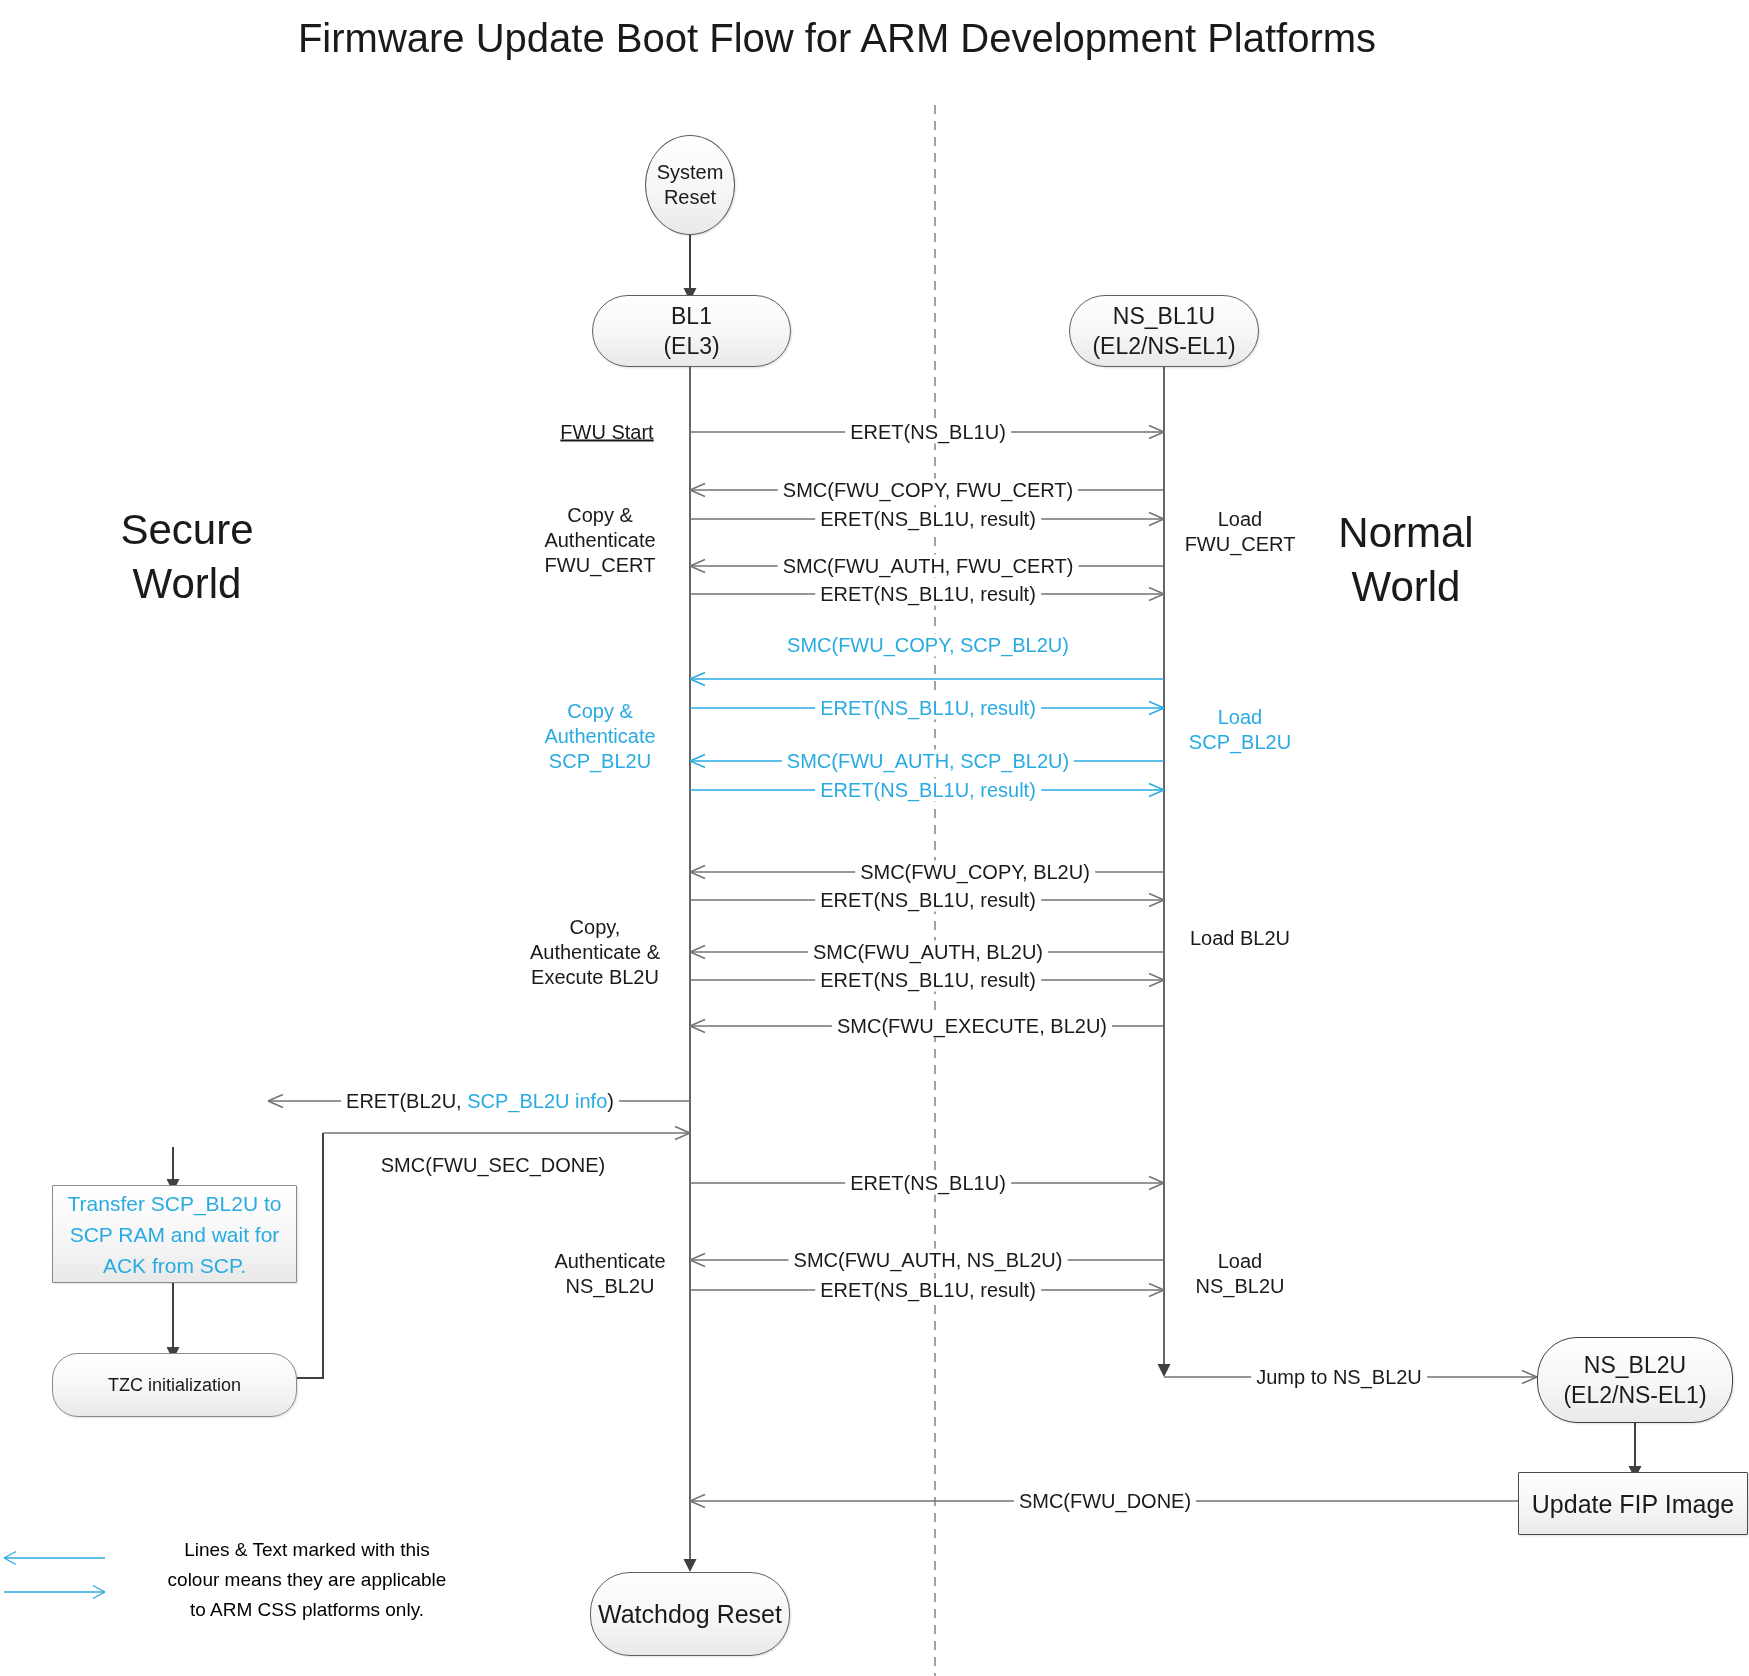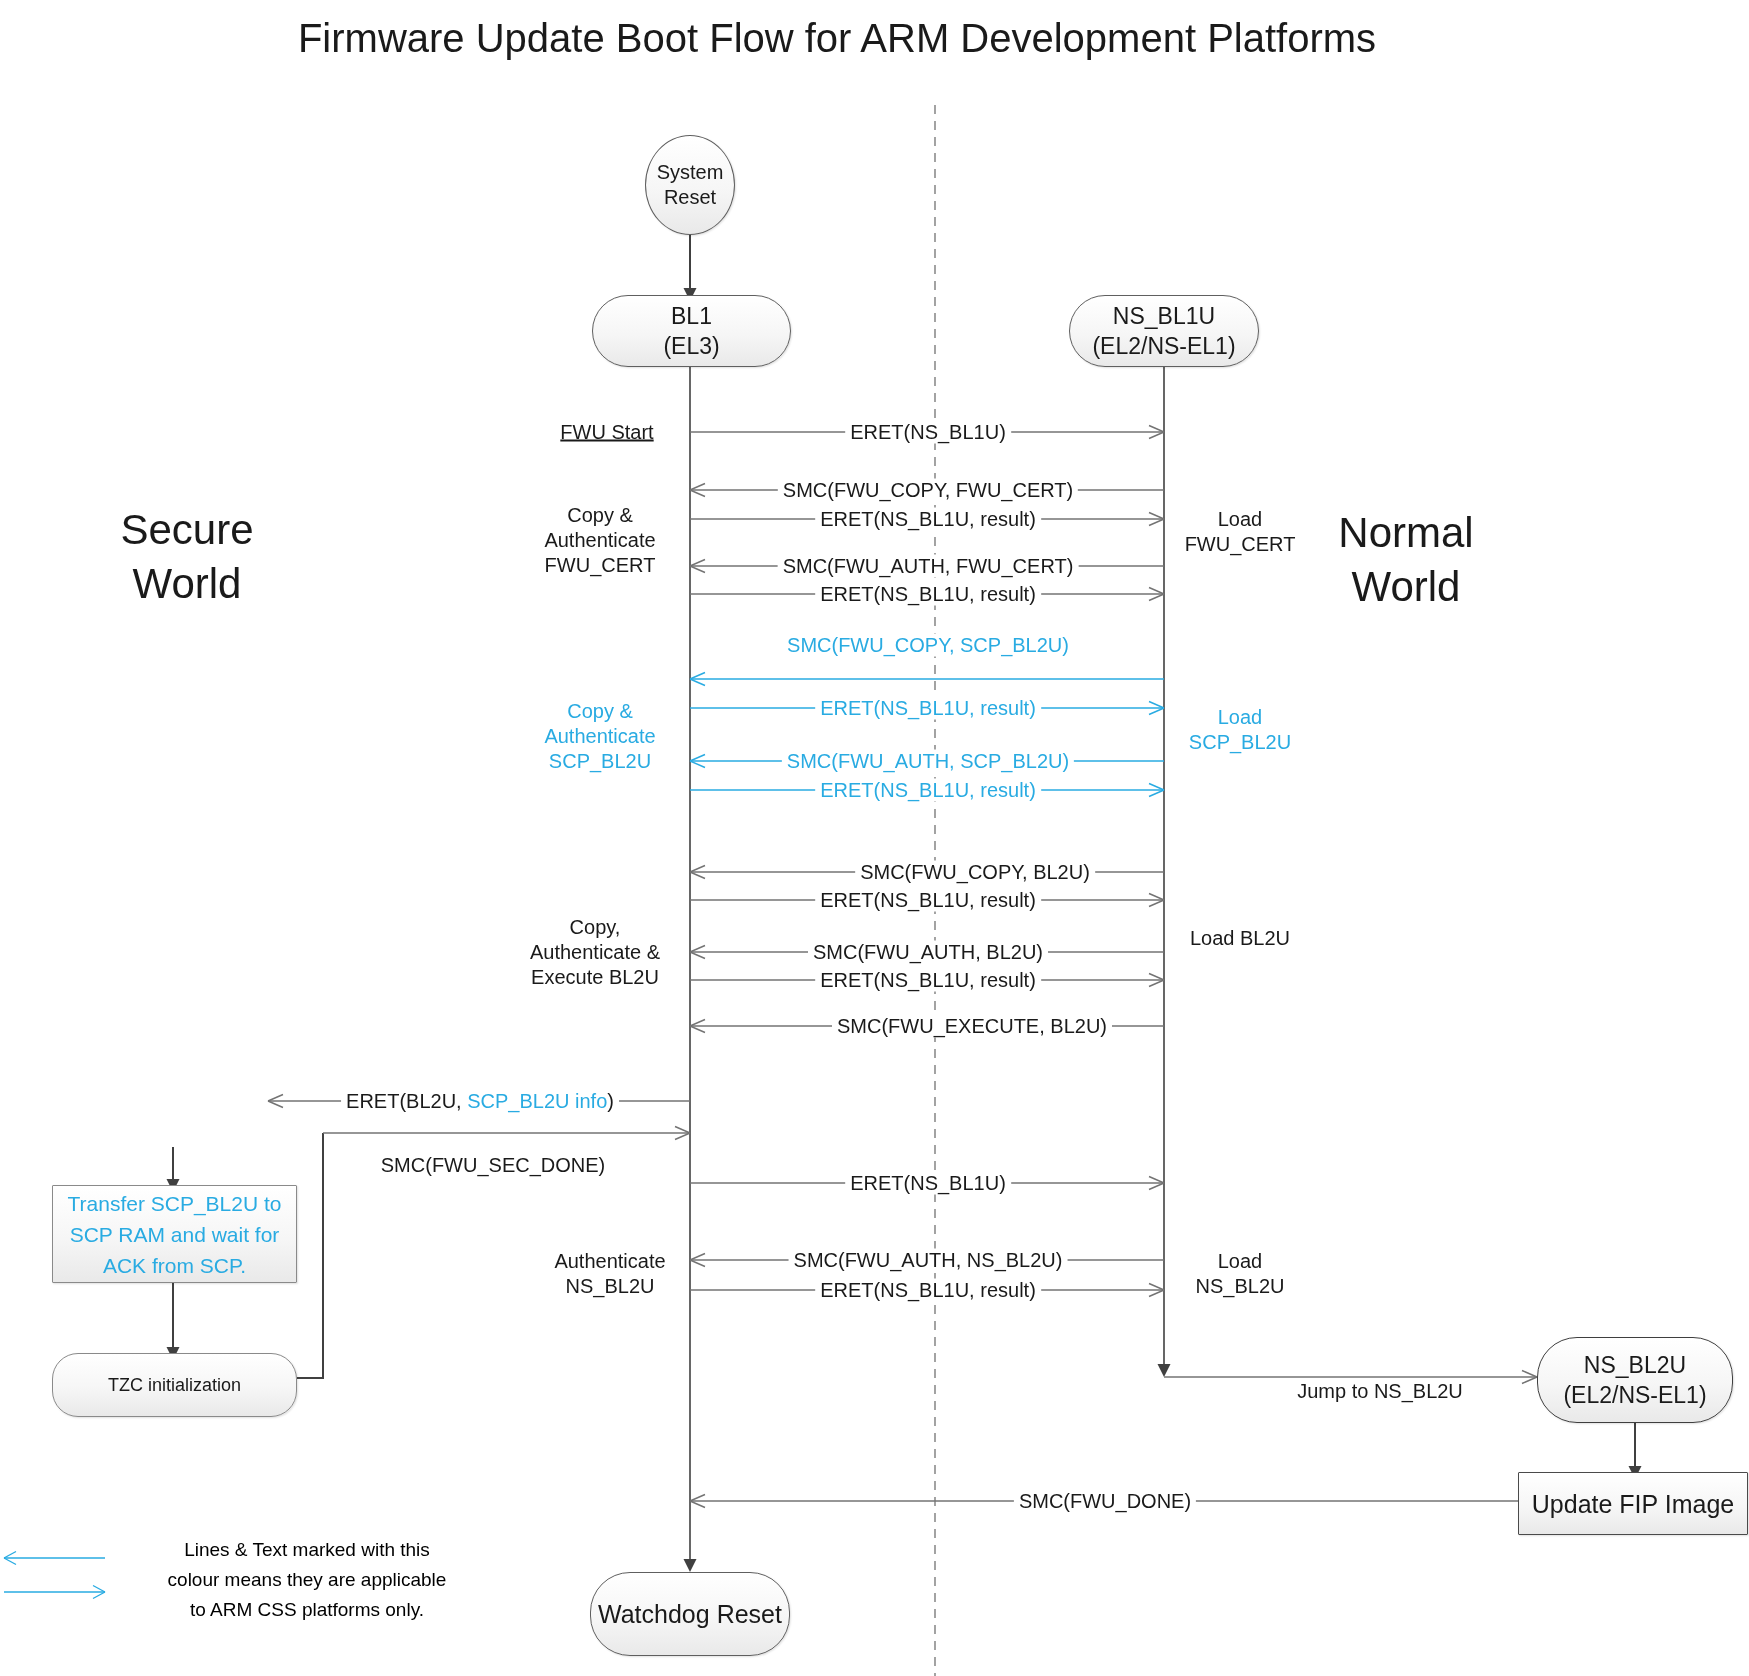--- a/index.html
+++ b/index.html
@@ -172,21 +172,21 @@
     <div class="msg-label" style="left: 928px; top: 872px; margin-left: 47px;">SMC(FWU_COPY, BL2U)</div>
     <div class="msg-label" style="left: 928px; top: 900px;">ERET(NS_BL1U, result)</div>
     <div class="msg-label" style="left: 928px; top: 952px;">SMC(FWU_AUTH, BL2U)</div>
     <div class="msg-label" style="left: 928px; top: 980px;">ERET(NS_BL1U, result)</div>
     <div class="msg-label" style="left: 972px; top: 1026px;">SMC(FWU_EXECUTE, BL2U)</div>
     <div class="msg-label" style="left: 480px; top: 1101px;"><span>ERET(BL2U, </span><span class="cyan">SCP_BL2U info</span><span>)</span></div>
     <div class="msg-label" style="left: 493px; top: 1133px; margin-top: 32px;">SMC(FWU_SEC_DONE)</div>
     <div class="msg-label" style="left: 928px; top: 1183px;">ERET(NS_BL1U)</div>
     <div class="msg-label" style="left: 928px; top: 1260px;">SMC(FWU_AUTH, NS_BL2U)</div>
     <div class="msg-label" style="left: 928px; top: 1290px;">ERET(NS_BL1U, result)</div>
-    <div class="msg-label" style="left: 1380px; top: 1377px; margin-top: 14px;">Jump to NS_BL2U</div>
+    <div class="msg-label" style="left: 1339px; top: 1377px;">Jump to NS_BL2U</div>
     <div class="msg-label" style="left: 1105px; top: 1501px;">SMC(FWU_DONE)</div>
     <div class="side-label" style="left: 607px; top: 432px; text-decoration: underline;">FWU Start</div>
     <div class="side-label" style="left: 600px; top: 540px;">Copy &amp;
 Authenticate
 FWU_CERT</div>
     <div class="side-label" style="left: 1240px; top: 532px;">Load
 FWU_CERT</div>
     <div class="side-label cyan" style="left: 600px; top: 736px;">Copy &amp;
 Authenticate
 SCP_BL2U</div>

